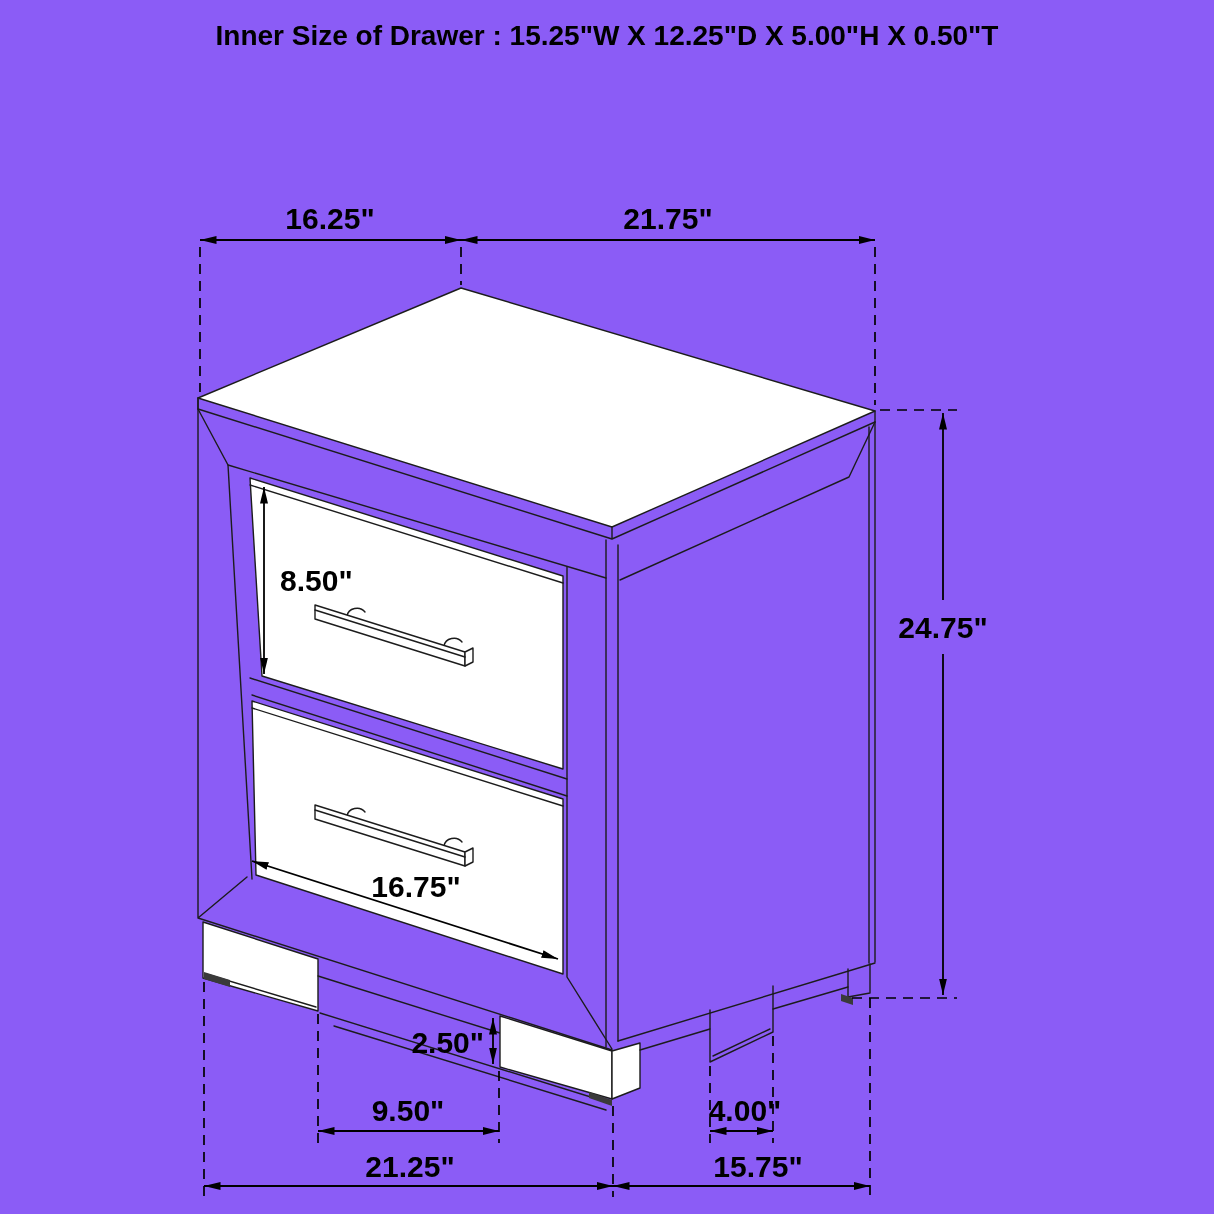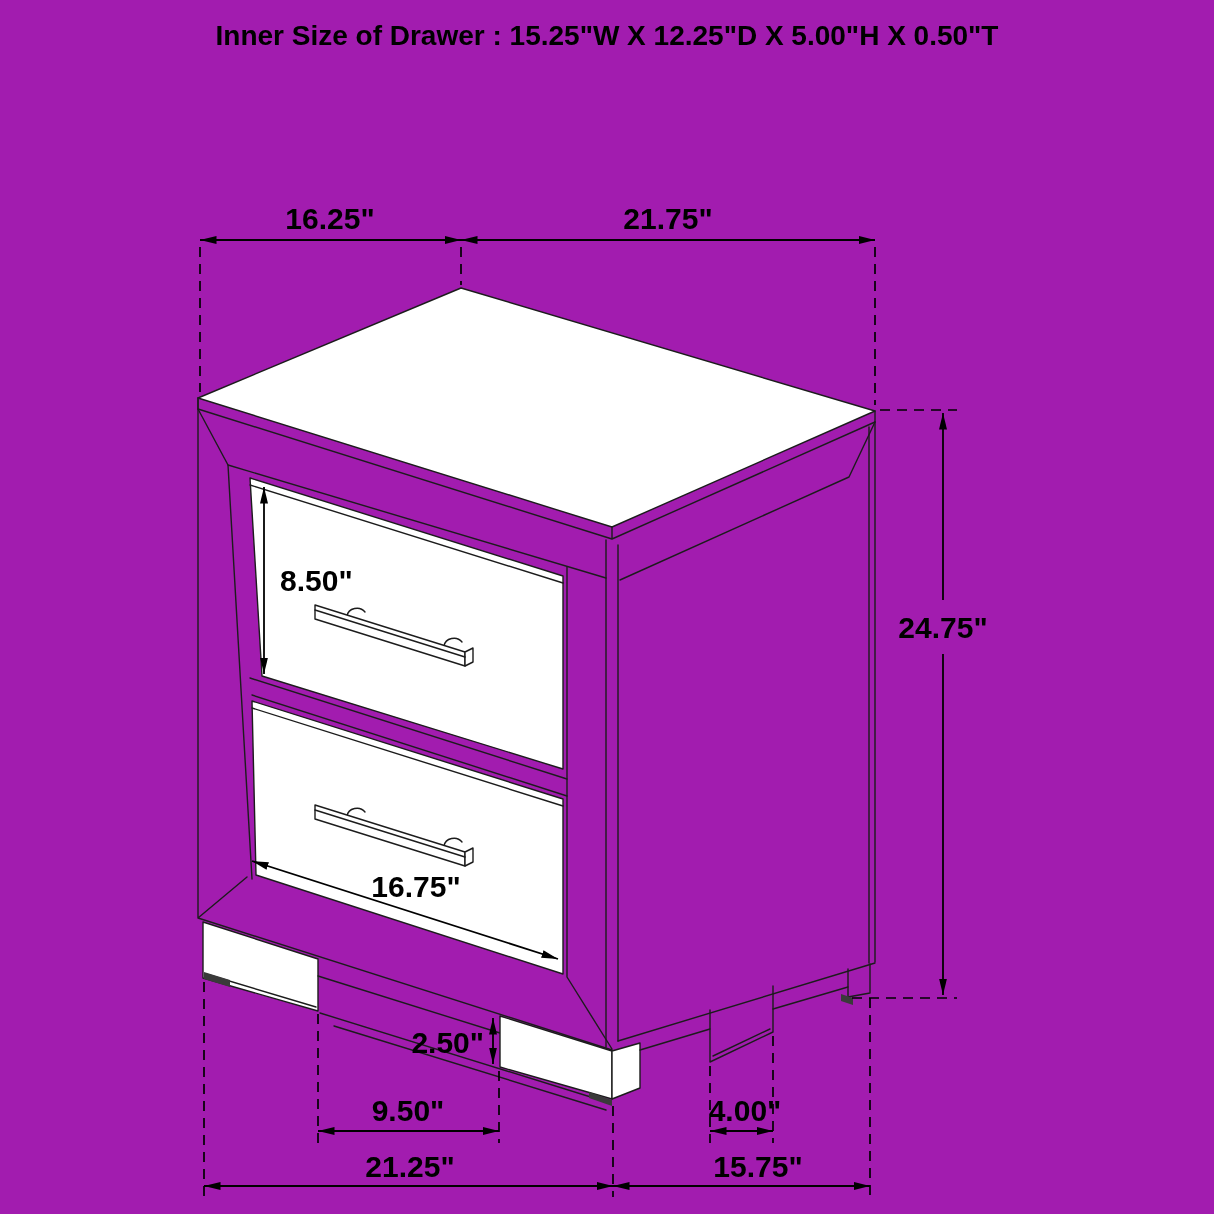--- a/index.html
+++ b/index.html
@@ -1,16 +1,16 @@
 <!DOCTYPE html>
 <html><head>
 <meta charset="utf-8">
 <style>
   html,body{margin:0;padding:0;background:#ffffff;}
-  #stage{position:relative;width:1214px;height:1214px;background:#a21caf;overflow:hidden;
+  #stage{position:relative;width:1214px;height:1214px;background:#8b5cf6;overflow:hidden;
          font-family:"Liberation Sans", sans-serif;}
   svg{display:block;}
   .draw{stroke:#1c1c1c;stroke-width:1.4;fill:none;stroke-linejoin:round;stroke-linecap:round;}
   .drawfill{stroke:#1c1c1c;stroke-width:1.4;fill:#ffffff;stroke-linejoin:round;}
   .pad{fill:#3a3a3a;stroke:none;}
   .dash{stroke:#000;stroke-width:1.7;fill:none;stroke-dasharray:10 7;}
   .dim{stroke:#000;stroke-width:1.8;fill:none;}
   .lbl{font-family:"Liberation Sans", sans-serif;font-weight:bold;font-size:30px;fill:#000;}
   .title{font-family:"Liberation Sans", sans-serif;font-weight:bold;font-size:28px;fill:#000;}
 </style>

